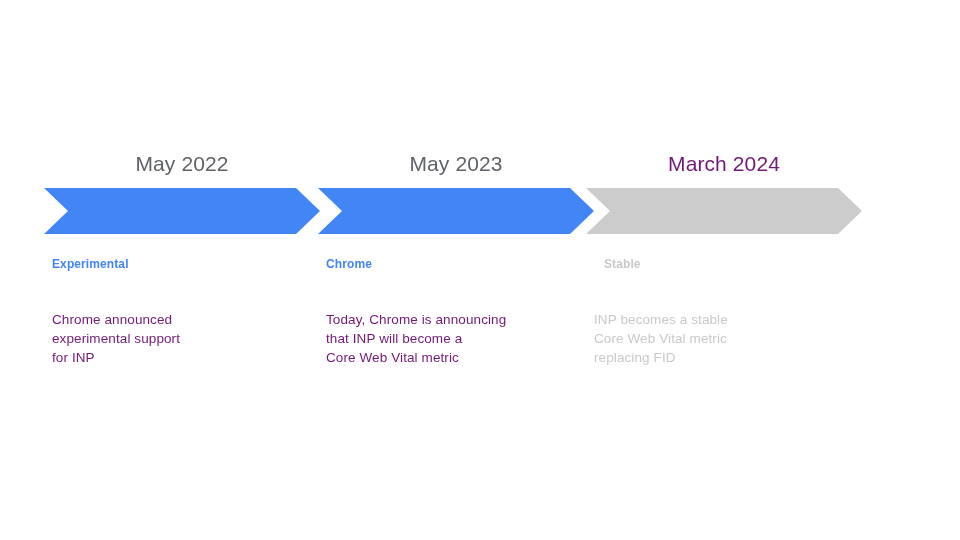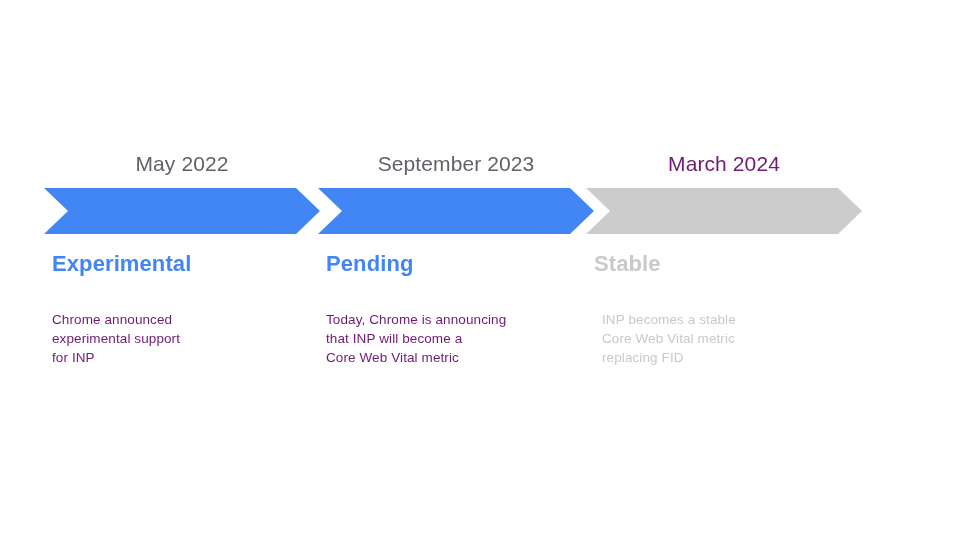--- a/index.html
+++ b/index.html
@@ -62,44 +62,44 @@
     display: block;
     width: 100%;
     height: 100%;
   }
 
   
   .stage-title {
     position: absolute;
     top: 102px;
     left: 8px;
-    font-size: 22px;
+    font-size: 12px;
     font-weight: bold;
     line-height: 24px;
     letter-spacing: 0.1px;
     white-space: nowrap;
   }
   .stage-1 .stage-title,
   .stage-2 .stage-title { color: #4285f4; }
-  .stage-3 .stage-title { color: #c9c9c9; }
+  .stage-3 .stage-title { color: #c9c9c9; margin-left: 10px; }
 
   
   .stage-desc {
     position: absolute;
     top: 160px;
     left: 8px;
     width: 268px;
     font-size: 13.5px;
     line-height: 19.2px;
     letter-spacing: 0.1px;
     white-space: pre-line;
   }
   .stage-1 .stage-desc,
   .stage-2 .stage-desc { color: #701a75; }
-  .stage-3 .stage-desc { color: #c9c9c9; margin-left: 8px; }
+  .stage-3 .stage-desc { color: #c9c9c9; }
 </style>
 </head>
 <body>
 
 <div id="timeline">
 
   <div class="stage stage-1">
     <div class="stage-date">May 2022</div>
 
     <div class="stage-arrow-wrap">
@@ -109,29 +109,29 @@
     </div>
 
     <div class="stage-title">Experimental</div>
 
     <div class="stage-desc">Chrome announced
 experimental support
 for INP</div>
   </div>
 
   <div class="stage stage-2">
-    <div class="stage-date">September 2023</div>
+    <div class="stage-date">May 2023</div>
 
     <div class="stage-arrow-wrap">
       <svg class="stage-arrow" viewBox="0 0 276 46" preserveAspectRatio="none">
         <polygon points="0,0 252,0 276,23 252,46 0,46 24,23" fill="#4285f4"></polygon>
       </svg>
     </div>
 
-    <div class="stage-title">Pending</div>
+    <div class="stage-title">Chrome</div>
 
     <div class="stage-desc">Today, Chrome is announcing
 that INP will become a
 Core Web Vital metric</div>
   </div>
 
   <div class="stage stage-3">
     <div class="stage-date">March 2024</div>
 
     <div class="stage-arrow-wrap">

